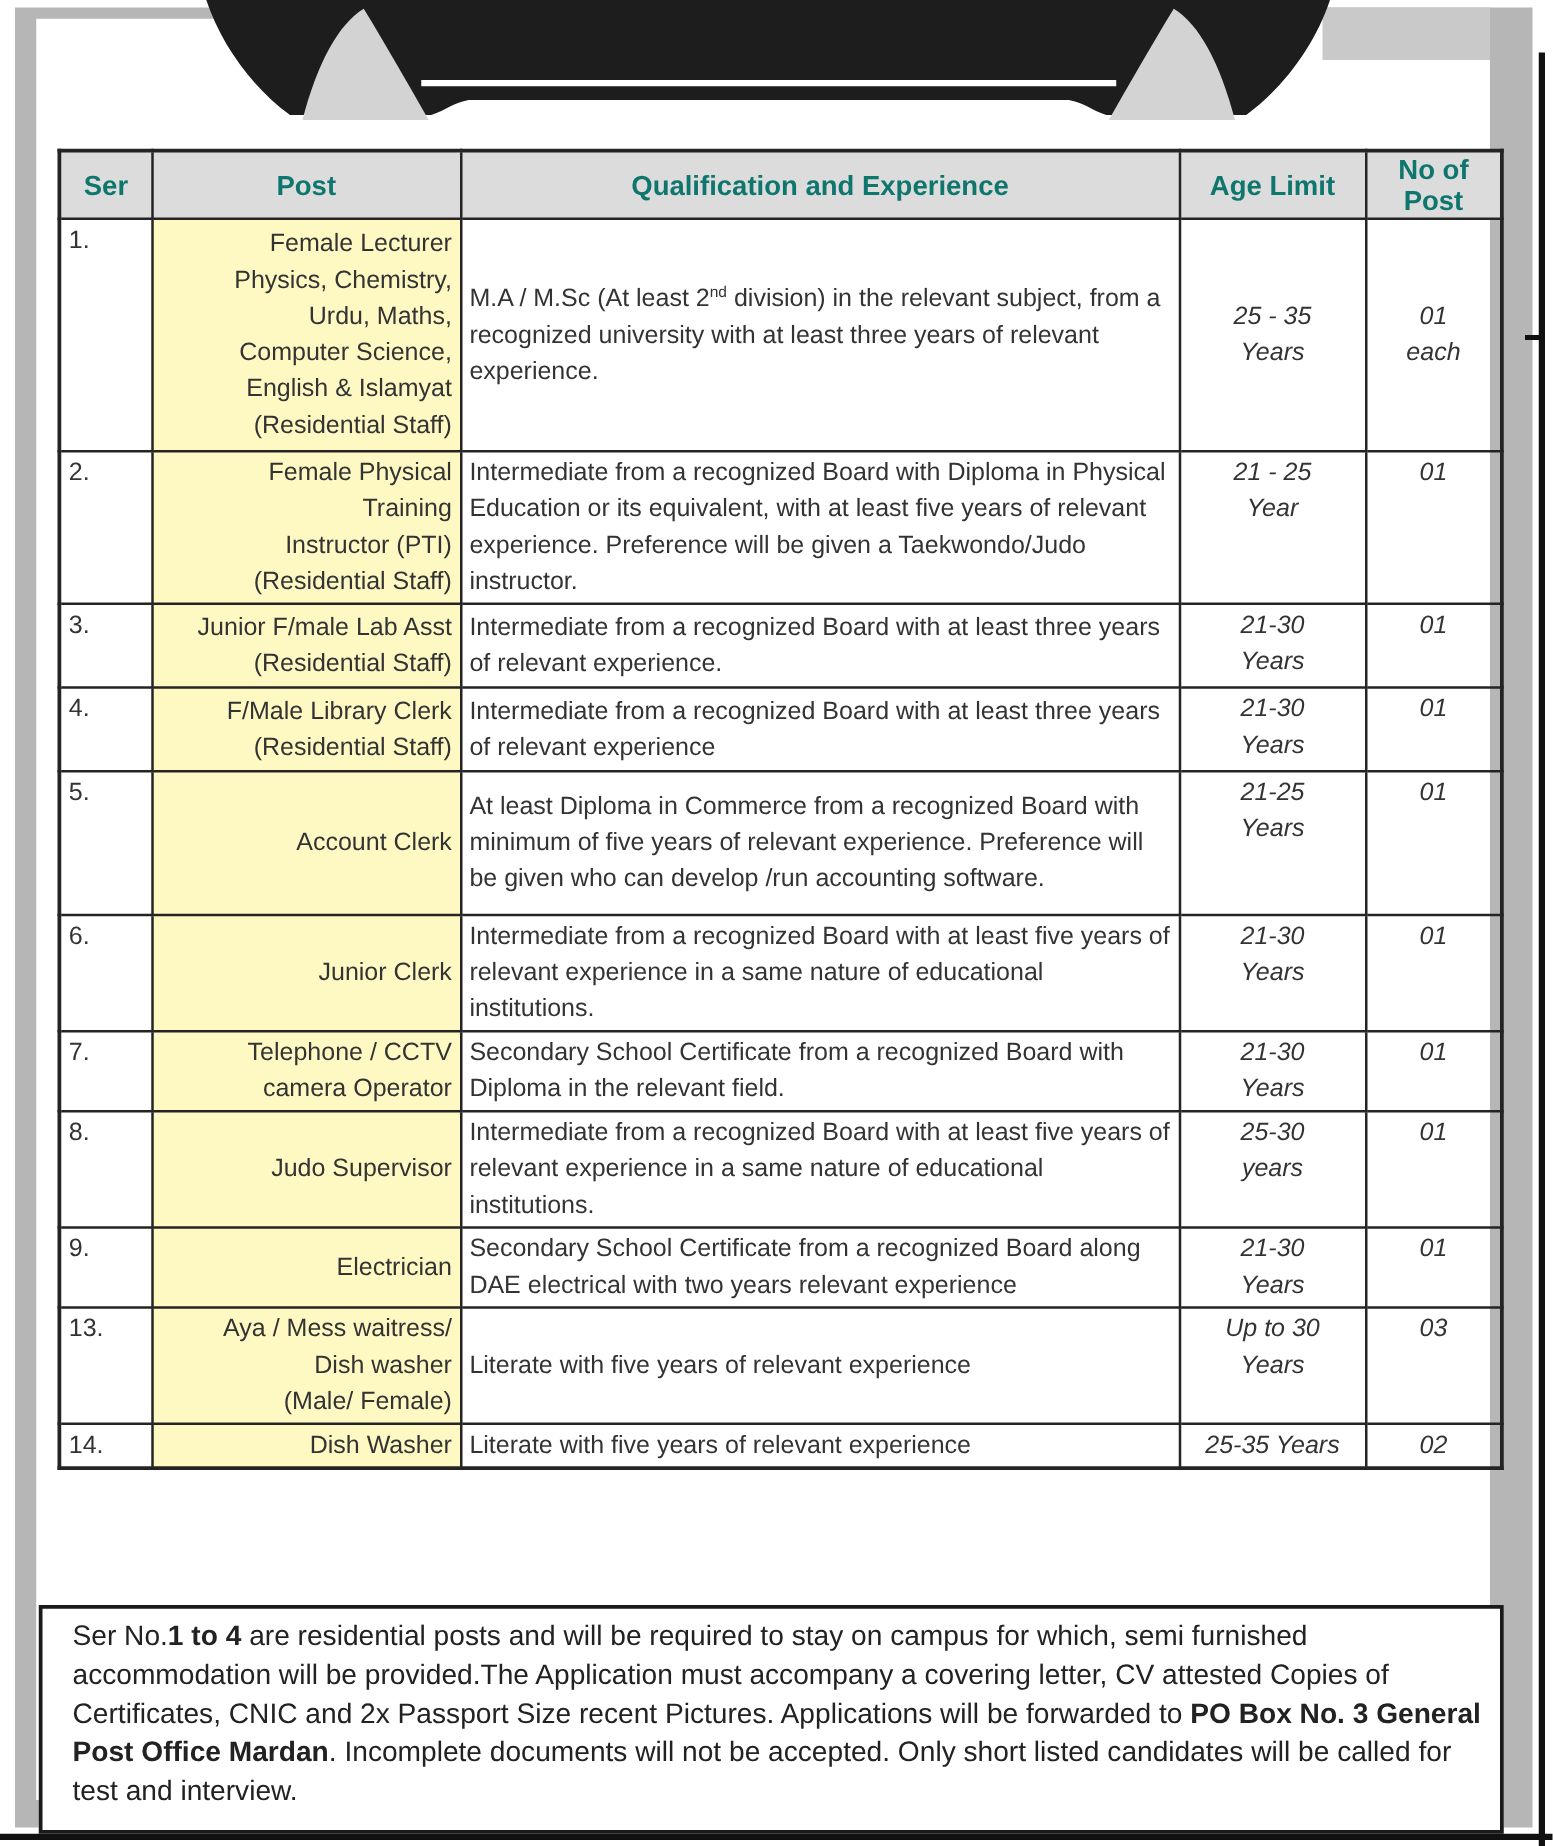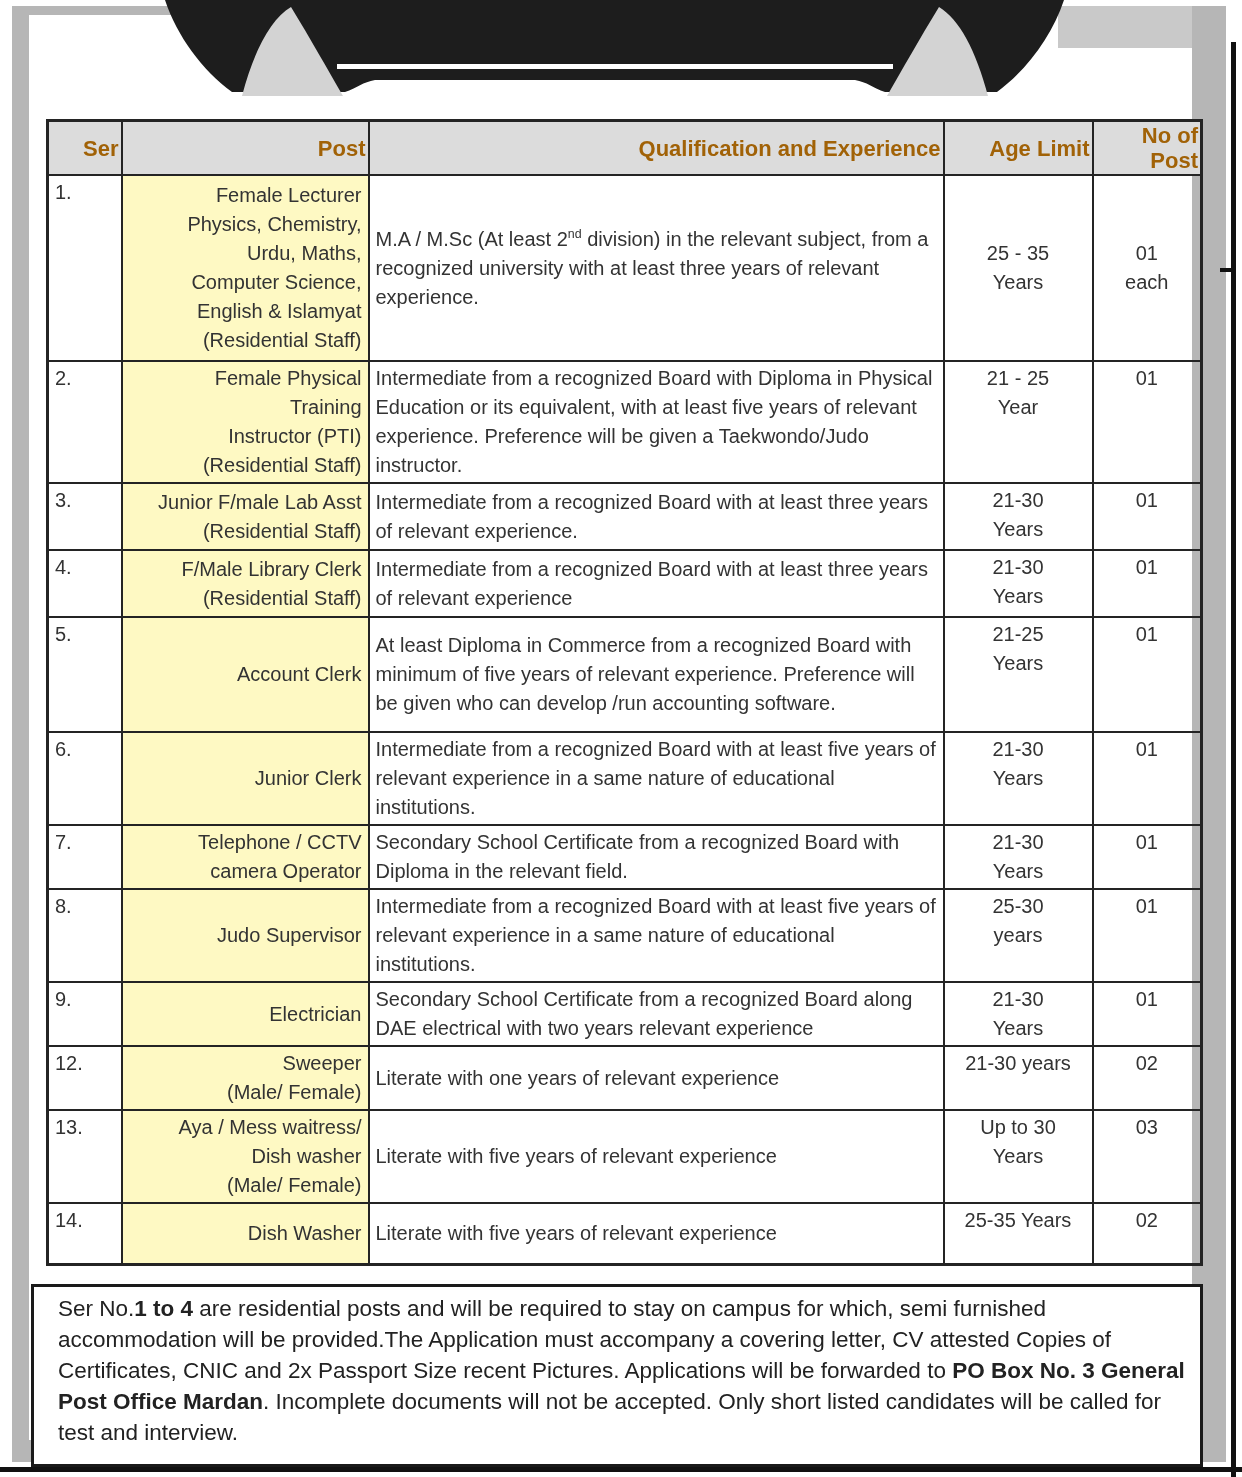--- a/index.html
+++ b/index.html
@@ -59,31 +59,31 @@
     border-collapse:collapse;table-layout:fixed;
     border:3px solid #242424;
   }
   #job-table th,#job-table td{
     border:2px solid #242424;
     white-space:pre-line;
     box-sizing:border-box;
   }
   #job-table th{
     background:#dcdcdc;
-    font-size:22px;line-height:25px;font-weight:bold;color:#a16207;
-    height:53px;text-align:right;padding:1px 2px;
+    font-size:22px;line-height:25px;font-weight:bold;color:#0f766e;
+    height:53px;text-align:center;padding:1px 2px;
   }
   #job-table td{
     font-size:20px;line-height:29px;color:#333333;
     padding:2px 6px;
   }
   td.c-ser{vertical-align:top;padding-top:4px;padding-left:15px;text-align:left;}
   td.c-post{background:#fef9c3;text-align:right;vertical-align:middle;}
   td.c-qual{vertical-align:middle;padding-left:10px;padding-right:4px;white-space:normal;}
-  td.c-age,td.c-no{text-align:center;vertical-align:top;padding-top:3px;}
+  td.c-age,td.c-no{text-align:center;vertical-align:top;padding-top:3px;font-style:italic;}
   tr.first td.c-age,tr.first td.c-no{vertical-align:middle;}
   sup{font-size:0.62em;line-height:0;}
 
   #job-table tbody tr:nth-child(1){height:186px;}
   #job-table tbody tr:nth-child(2){height:122px;}
   #job-table tbody tr:nth-child(3){height:67px;}
   #job-table tbody tr:nth-child(4){height:67px;}
   #job-table tbody tr:nth-child(5){height:115px;}
   #job-table tbody tr:nth-child(6){height:86px;}
   #job-table tbody tr:nth-child(7){height:62px;}
@@ -227,28 +227,20 @@
         </tr>
         <tr>
           <td class="c-ser">9.</td>
           <td class="c-post">Electrician</td>
           <td class="c-qual">Secondary School Certificate from a recognized Board along DAE electrical with two years relevant experience</td>
           <td class="c-age">21-30
 Years</td>
           <td class="c-no">01</td>
         </tr>
         <tr>
-          <td class="c-ser">12.</td>
-          <td class="c-post">Sweeper
-(Male/ Female)</td>
-          <td class="c-qual">Literate with one years of relevant experience</td>
-          <td class="c-age">21-30 years</td>
-          <td class="c-no">02</td>
-        </tr>
-        <tr>
           <td class="c-ser">13.</td>
           <td class="c-post">Aya / Mess waitress/
 Dish washer
 (Male/ Female)</td>
           <td class="c-qual">Literate with five years of relevant experience</td>
           <td class="c-age">Up to 30
 Years</td>
           <td class="c-no">03</td>
         </tr>
         <tr>

